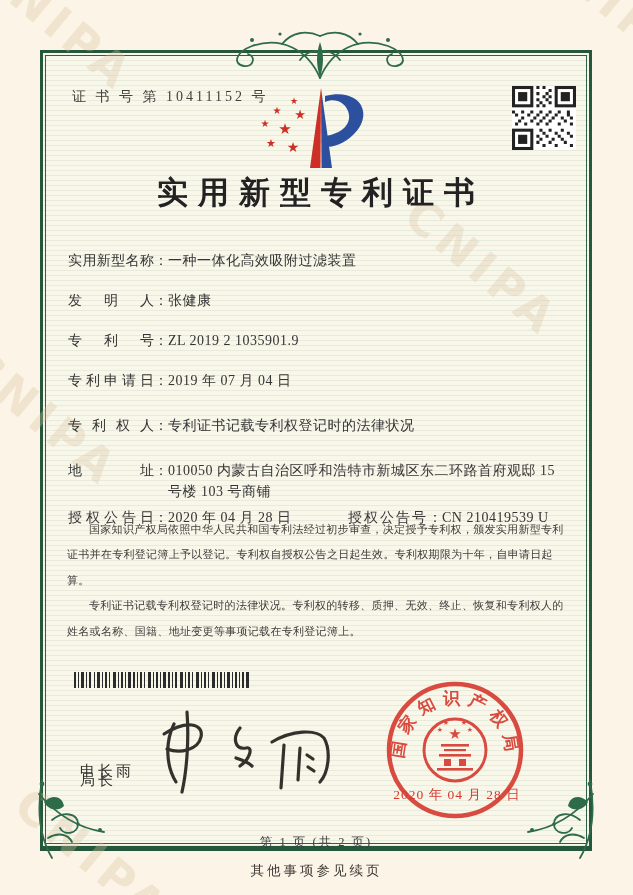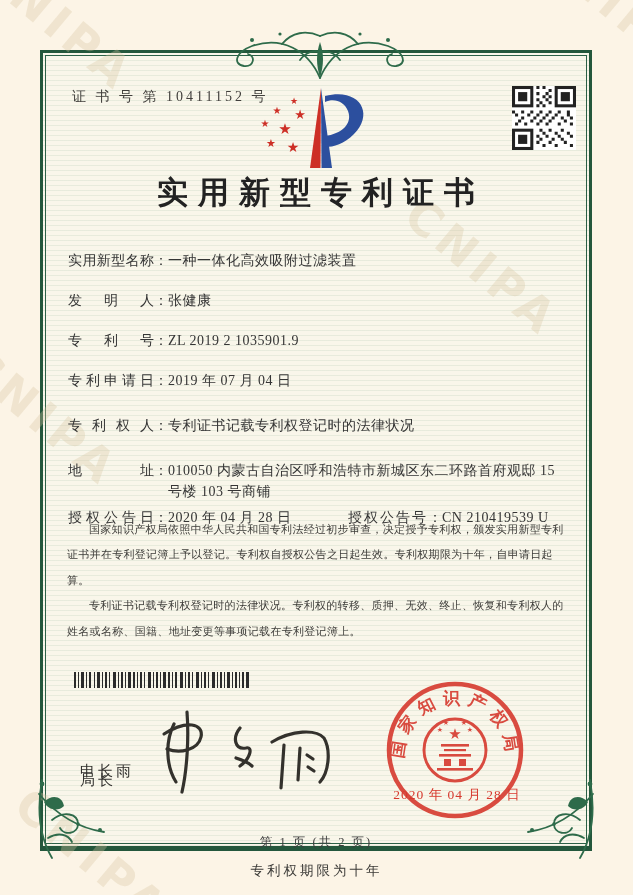--- a/index.html
+++ b/index.html
@@ -319,13 +319,13 @@
       <rect x="56" y="78" width="32" height="2.6"></rect>
       <rect x="61" y="83" width="7" height="7"></rect>
       <rect x="76" y="83" width="7" height="7"></rect>
       <rect x="54" y="92" width="36" height="2.6"></rect>
     </g>
   </g>
 </svg>
 <div class="abs seal-date">2020 年 04 月 28 日</div>
 
 <div class="abs page-ind">第 1 页 (共 2 页)</div>
-<div class="abs foot-note">专利权期限为十年</div>
+<div class="abs foot-note">其他事项参见续页</div>
 
 </body></html>

